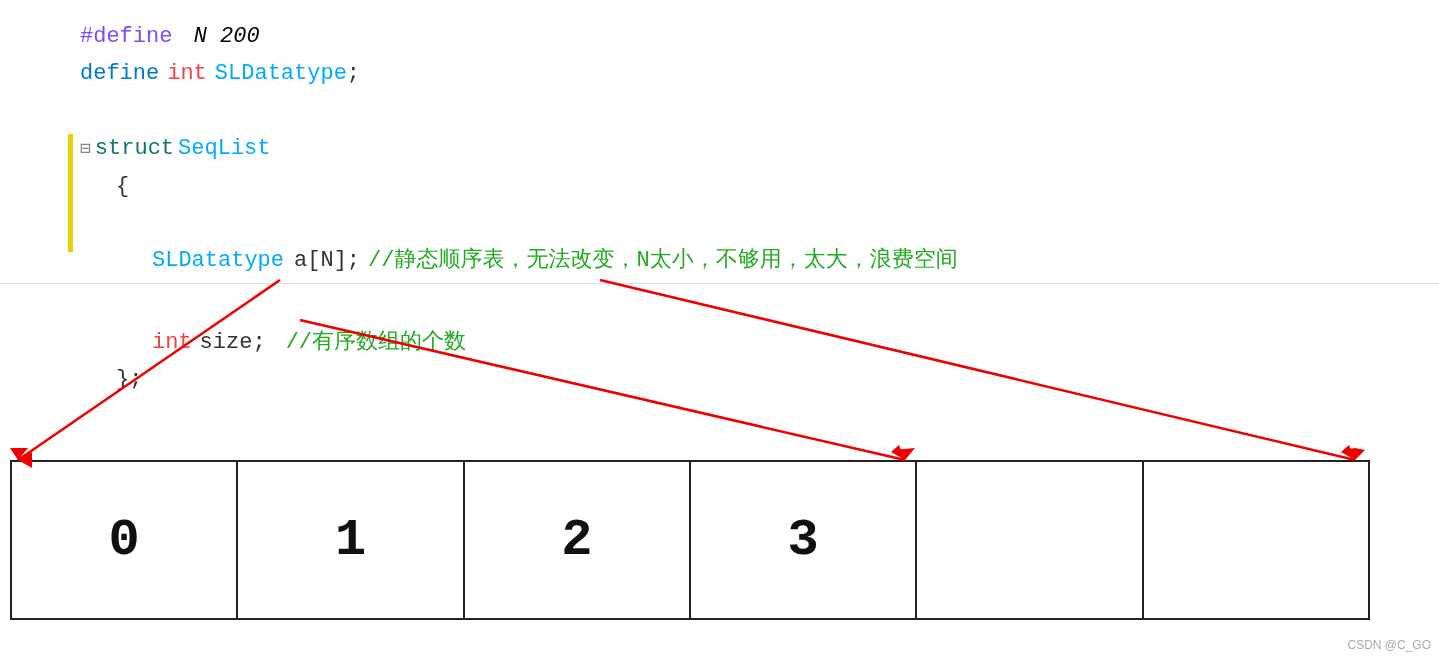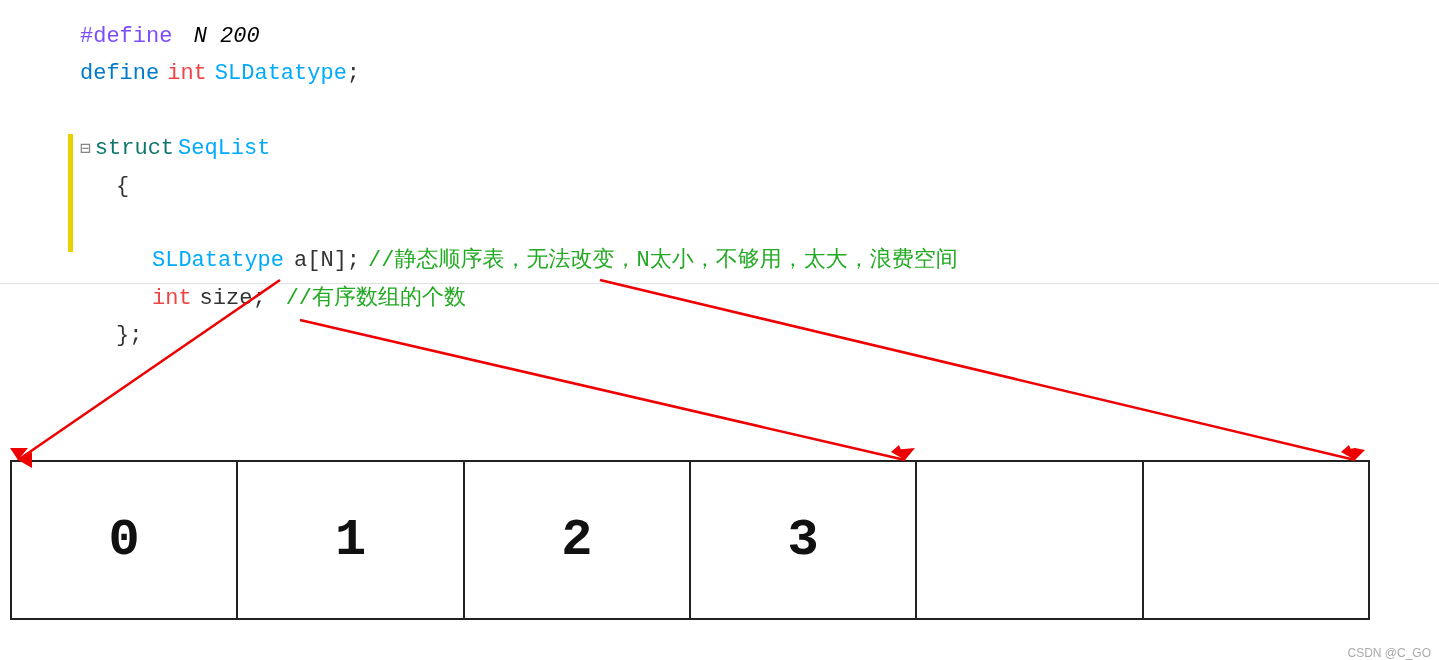--- a/index.html
+++ b/index.html
@@ -94,21 +94,21 @@
       border-right: none;
     }
 
     .array-cell.empty {
       
     }
 
     
     .watermark {
       position: absolute;
-      bottom: 0;
+      bottom: 8px;
       right: 8px;
       font-size: 12px;
       color: #aaa;
       font-family: Arial, sans-serif;
     }
   </style>
 </head>
 <body>
 
 <div class="code-area">
@@ -143,21 +143,21 @@
   <div class="code-line">&nbsp;</div>
 
   <div class="code-line">
     <span class="indent2 kw-sltype">SLDatatype</span>
     <span style="margin-left:10px;" class="text-normal">a[N];</span>
     <span style="margin-left:8px;" class="comment">//静态顺序表，无法改变，N太小，不够用，太大，浪费空间</span>
   </div>
 
   <div class="code-line">
     <span class="indent2 kw-int">int</span>
-    <span style="margin-left:8px;" class="text-normal">size;</span>
+    <span style="margin-left:8px;margin-top:44px;" class="text-normal">size;</span>
     <span style="margin-left:20px;" class="comment">//有序数组的个数</span>
   </div>
 
   <div class="code-line">
     <span class="indent1 text-normal">};</span>
   </div>
 </div>
 
 <div class="array-area">
   <div class="array-cell">

